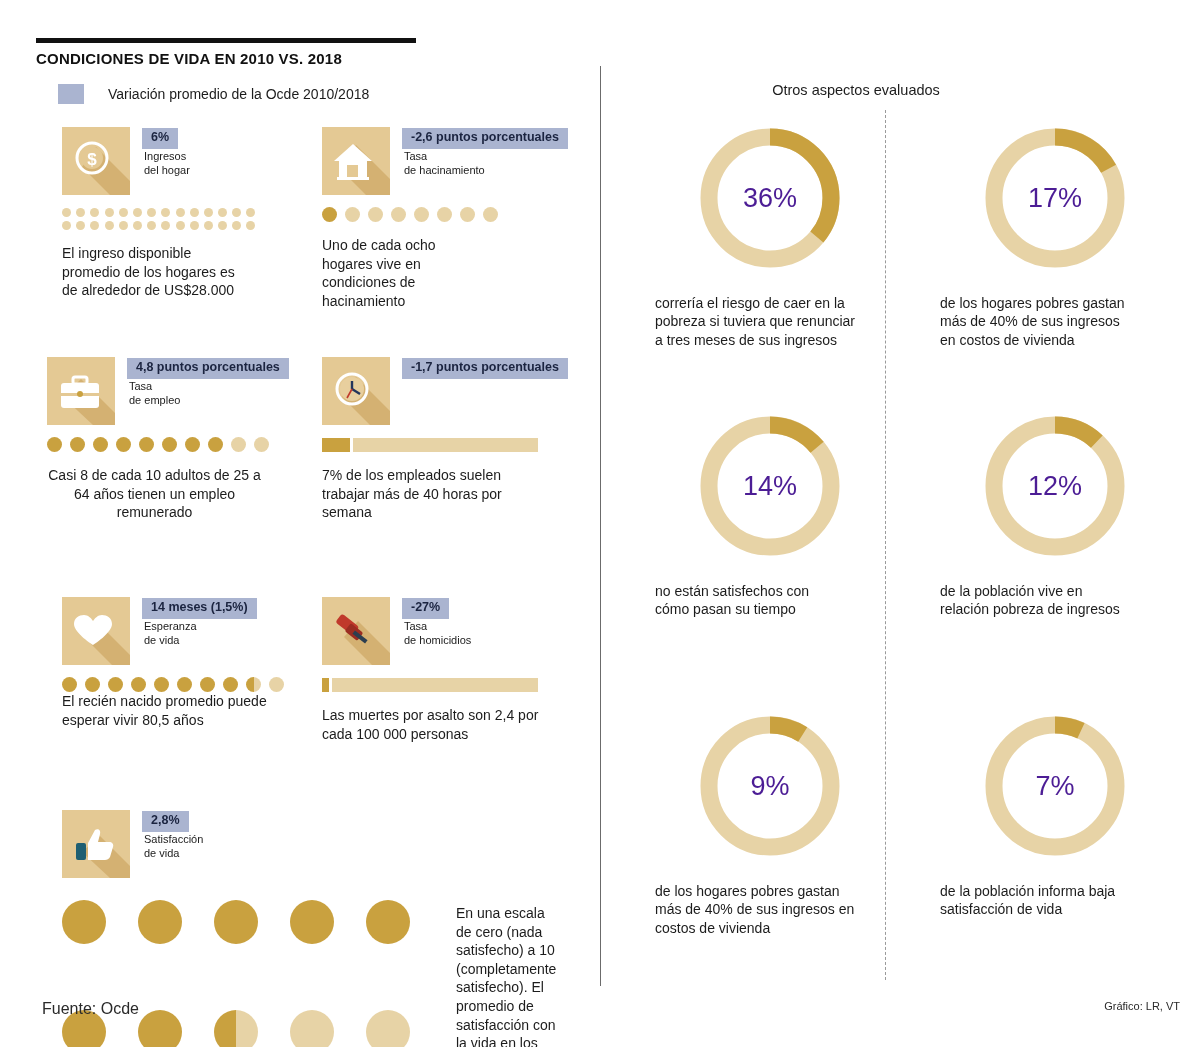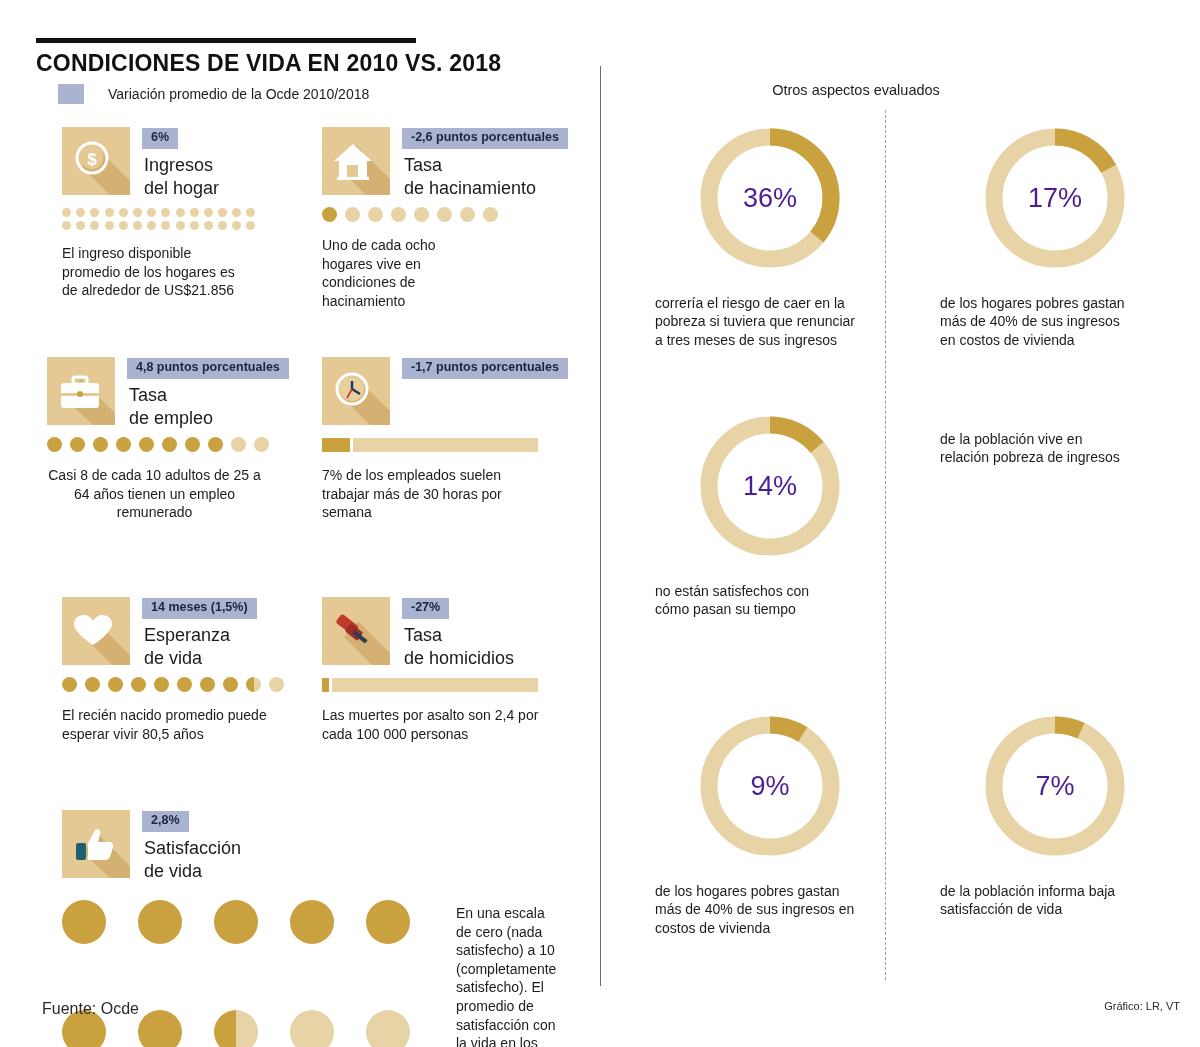--- a/index.html
+++ b/index.html
@@ -13,21 +13,21 @@
   }
   .page { position: relative; width: 1200px; height: 1047px; }
 
   
   .top-rule {
     position: absolute; left: 36px; top: 38px;
     width: 380px; height: 5px; background: #111111;
   }
   .title {
     position: absolute; left: 36px; top: 50px;
-    font-size: 23px; font-weight: bold; letter-spacing: .2px;
+    font-size: 15px; font-weight: bold; letter-spacing: .2px;
     color: #111111;
   }
   .legend {
     position: absolute; left: 58px; top: 84px;
     display: flex; align-items: center; gap: 24px;
   }
   .legend-swatch { width: 26px; height: 20px; background: #aab4d0; }
   .legend-label { font-size: 14px; color: #1c1c1c; }
 
   
@@ -54,22 +54,22 @@
   .head-text { padding-left: 12px; padding-top: 0; }
   .badge {
     display: inline-block;
     background: #aab4d0; color: #1b2440;
     font-size: 12.5px; font-weight: bold;
     padding: 3px 9px 4px 9px;
     line-height: 1.1;
     white-space: nowrap;
   }
   .head-name {
-    font-size: 18px; line-height: 1.28; color: #1c1c1c;
-    margin-top: 5px; padding-left: 2px;
+    font-size: 11px; line-height: 1.28; color: #1c1c1c;
+    padding-left: 2px;
   }
 
   
   .dots { display: flex; gap: 5px; }
   .dots.wide { gap: 5.2px; }
   .dot { border-radius: 50%; display: inline-block; }
   .dot.sm { width: 9px; height: 9px; }
   .dot.md { width: 15px; height: 15px; }
   .dot.lg { width: 44px; height: 44px; }
   .dot.dark  { background: #c9a13f; }
@@ -176,21 +176,21 @@
         <span class="dot sm light"></span>
           <span class="dot sm light"></span>
           <span class="dot sm light"></span>
         <span class="dot sm light"></span>
           <span class="dot sm light"></span>
           <span class="dot sm light"></span>
         <span class="dot sm light"></span>
           <span class="dot sm light"></span>
       </div>
     </div>
-    <div class="desc" style="margin-top:14px; width:180px;">El ingreso disponible promedio de los hogares es de alrededor de US$21.856</div>
+    <div class="desc" style="margin-top:14px; width:180px;">El ingreso disponible promedio de los hogares es de alrededor de US$28.000</div>
   </div>
 
   <div class="block" style="left:322px; top:127px;">
     <div class="block-head">
       <div class="icon-tile">
         <svg width="68" height="68" viewBox="0 0 68 68">
           <polygon points="34,18 68,52 68,68 44,68 18,42" fill="#d4b172"></polygon>
           <polygon points="31,17 50,34 12,34" fill="#ffffff"></polygon>
           <rect x="17" y="34" width="28" height="17" fill="#ffffff"></rect>
           <rect x="25" y="38" width="11" height="13" fill="#e4c994"></rect>
@@ -265,21 +265,21 @@
         </svg>
       </div>
       <div class="head-text">
         <span class="badge">-1,7 puntos porcentuales</span>
       </div>
     </div>
     <div class="bar" style="margin-top:13px;">
       <span class="fill" style="width:28px;"></span>
       <span class="rest"></span>
     </div>
-    <div class="desc" style="margin-top:14px; width:200px;">7% de los empleados suelen trabajar más de 30 horas por semana</div>
+    <div class="desc" style="margin-top:14px; width:200px;">7% de los empleados suelen trabajar más de 40 horas por semana</div>
   </div>
 
   <div class="block" style="left:62px; top:597px;">
     <div class="block-head">
       <div class="icon-tile">
         <svg width="68" height="68" viewBox="0 0 68 68">
           <polygon points="34,24 68,58 68,68 50,68 22,40" fill="#d4b172"></polygon>
           <path d="M31 48 C 31 48, 12 36, 12 27 C 12 21, 17 18, 22 18 C 26 18, 29 21, 31 24 C 33 21, 36 18, 40 18 C 45 18, 50 21, 50 27 C 50 36, 31 48, 31 48 Z" fill="#ffffff"></path>
         </svg>
       </div>
@@ -296,21 +296,21 @@
         <span class="dot md dark"></span>
         <span class="dot md dark"></span>
       <span class="dot md dark"></span>
         <span class="dot md dark"></span>
         <span class="dot md dark"></span>
       <span class="dot md dark"></span>
         <span class="dot md dark"></span>
       <span class="dot md half"></span>
         <span class="dot md light"></span>
     </div>
-    <div class="desc" style="margin-top:14px; width:220px;">El recién nacido promedio puede esperar vivir 80,5 años</div>
+    <div class="desc" style="width:220px;">El recién nacido promedio puede esperar vivir 80,5 años</div>
   </div>
 
   <div class="block" style="left:322px; top:597px;">
     <div class="block-head">
       <div class="icon-tile">
         <svg width="68" height="68" viewBox="0 0 68 68">
           <polygon points="36,24 68,56 68,68 50,68 22,40" fill="#d4b172"></polygon>
           <rect x="14" y="22" width="22" height="11" rx="3" transform="rotate(38 25 28)" fill="#c0392b"></rect>
           <rect x="24" y="30" width="16" height="10" rx="2" transform="rotate(38 32 35)" fill="#9b2d22"></rect>
           <rect x="30" y="38" width="16" height="4" transform="rotate(38 38 40)" fill="#2c3e50"></rect>
@@ -394,20 +394,27 @@
       <svg width="152" height="152" viewBox="0 0 152 152">
         <circle cx="76" cy="76" r="61" fill="none" stroke="#e7d3a6" stroke-width="17"></circle>
         <circle cx="76" cy="76" r="61" fill="none" stroke="#c9a13f" stroke-width="17" stroke-dasharray="53.7 329.6" transform="rotate(-90 76 76)"></circle>
       </svg>
       <div class="donut-value">14%</div>
     </div>
     <div class="donut-caption" style="width:190px;">no están satisfechos con cómo pasan su tiempo</div>
   </div>
 
   <div class="donut-cell" style="left:940px; top:410px;">
+    <div class="donut-wrap">
+      <svg width="152" height="152" viewBox="0 0 152 152">
+        <circle cx="76" cy="76" r="61" fill="none" stroke="#e7d3a6" stroke-width="17"></circle>
+        <circle cx="76" cy="76" r="61" fill="none" stroke="#c9a13f" stroke-width="17" stroke-dasharray="46.0 337.3" transform="rotate(-90 76 76)"></circle>
+      </svg>
+      <div class="donut-value">12%</div>
+    </div>
     <div class="donut-caption" style="width:180px;">de la población vive en relación pobreza de ingresos</div>
   </div>
 
   <div class="donut-cell" style="left:655px; top:710px;">
     <div class="donut-wrap">
       <svg width="152" height="152" viewBox="0 0 152 152">
         <circle cx="76" cy="76" r="61" fill="none" stroke="#e7d3a6" stroke-width="17"></circle>
         <circle cx="76" cy="76" r="61" fill="none" stroke="#c9a13f" stroke-width="17" stroke-dasharray="34.5 348.8" transform="rotate(-90 76 76)"></circle>
       </svg>
       <div class="donut-value">9%</div>

